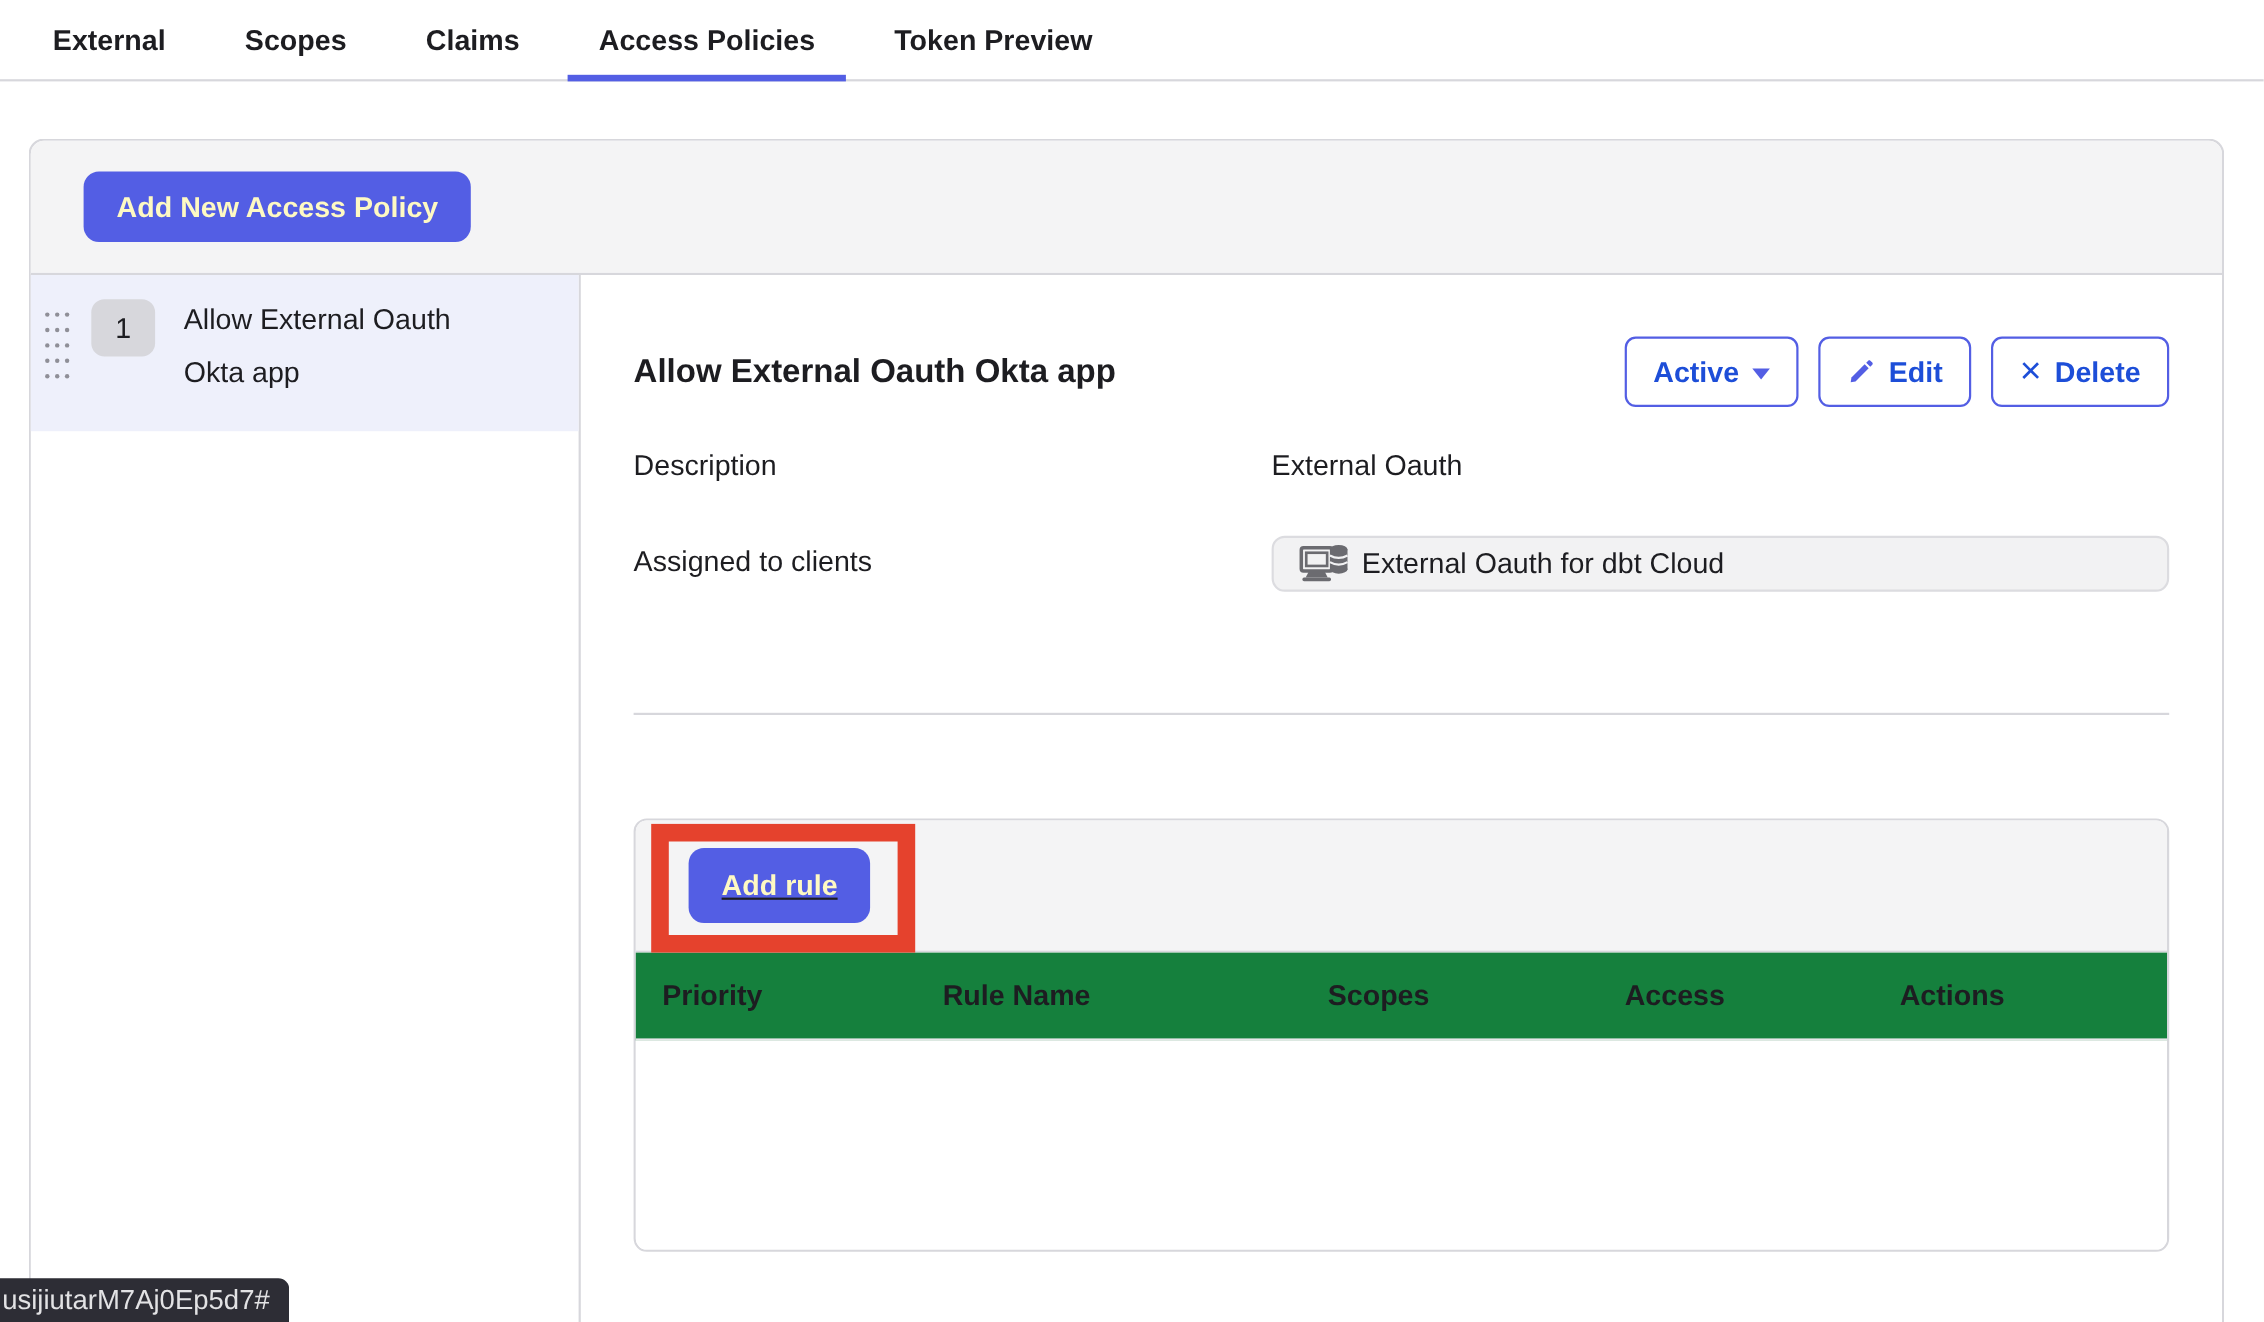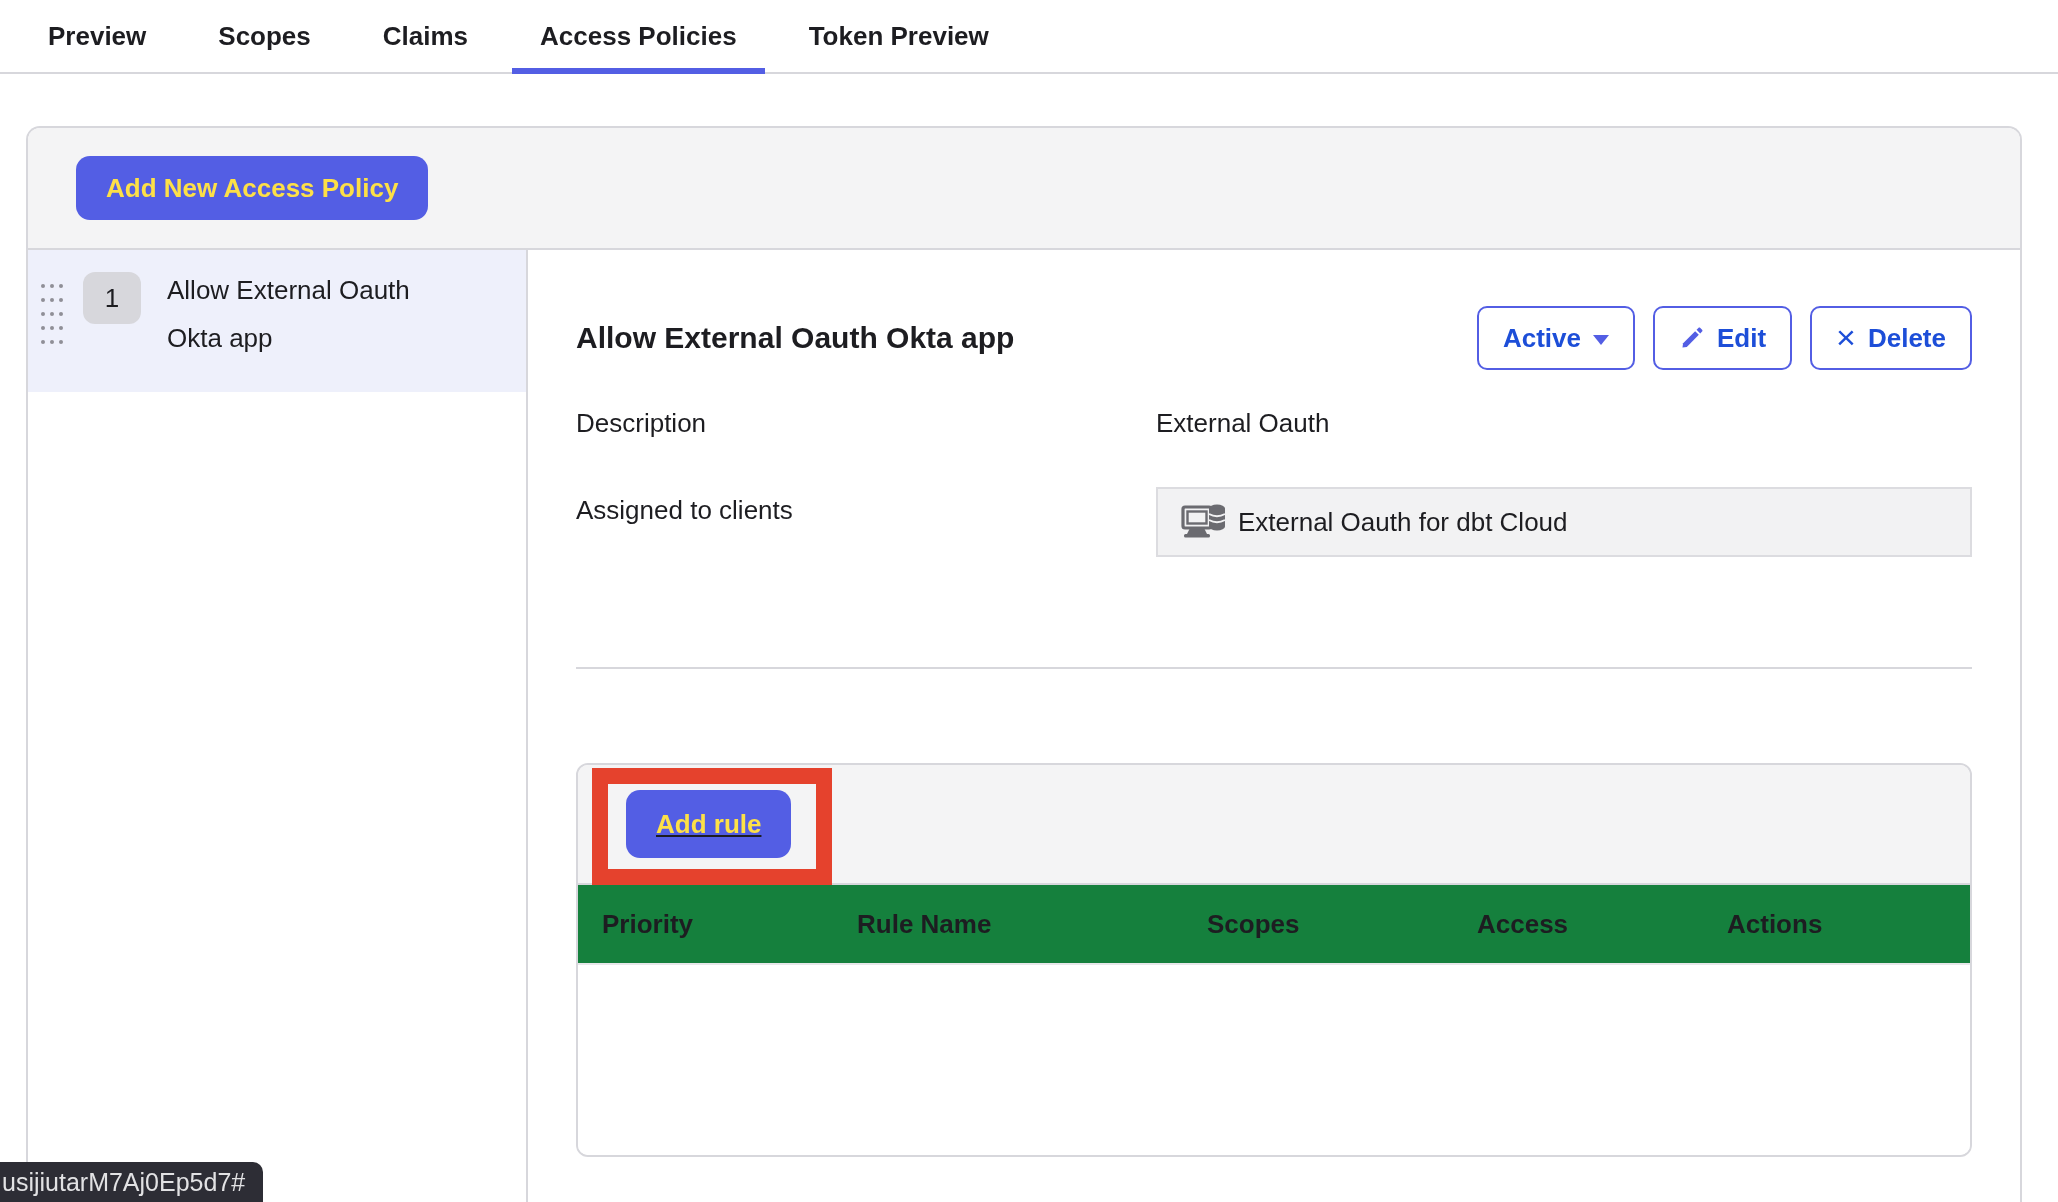--- a/index.html
+++ b/index.html
@@ -14,21 +14,21 @@
   .tab.active::after { content: ""; position: absolute; left: 0; right: 0; bottom: -2px;
     height: 6px; background: #535ee4; }
 
   
   .card { margin-left: 26px; margin-top: 52px; width: 1996px; height: 1076px;
     border: 2px solid #d7d7dc; border-bottom: none; border-radius: 14px 14px 0 0;
     display: flex; flex-direction: column; }
   .card-header { height: 122px; flex: 0 0 122px; background: #f4f4f5;
     border-bottom: 2px solid #d7d7dc; border-radius: 12px 12px 0 0;
     display: flex; align-items: center; padding-left: 48px; }
-  .btn-solid { background: #535ee4; color: #fde047; border: none; border-radius: 14px;
+  .btn-solid { background: #535ee4; color: #fef9c3; border: none; border-radius: 14px;
     height: 64px; padding: 0 30px; font-size: 26px; font-weight: 700;
     font-family: "Liberation Sans", sans-serif; cursor: pointer; }
   .card-body { flex: 1; display: flex; min-height: 0; }
 
   
   .left-col { width: 500px; flex: 0 0 500px; border-right: 2px solid #d7d7dc; }
   .policy-item { height: 142px; background: #eef0fb; display: flex;
     padding-left: 13px; cursor: pointer; }
   .drag-handle { margin-top: 34px; width: 22px; display: grid;
     grid-template-columns: repeat(3, 4px); grid-auto-rows: 4px; gap: 10px 5px;
@@ -52,21 +52,21 @@
     font-family: "Liberation Sans", sans-serif; cursor: pointer; }
   .caret-down { width: 0; height: 0; border-left: 8px solid transparent;
     border-right: 8px solid transparent; border-top: 10px solid #535ee4; margin-top: 3px; }
   .x-glyph { font-size: 34px; font-weight: 400; line-height: 1; margin-top: -3px; }
 
   .field-row { display: grid; grid-template-columns: 580px auto; font-size: 26px;
     align-items: start; }
   .field-row.first { margin-top: 38px; }
   .field-row.second { margin-top: 56px; }
   .client-chip { display: inline-flex; align-items: center; gap: 12px;
-    background: #f2f2f3; border: 2px solid #dcdce0; border-radius: 0; height: 70px;
+    background: #f2f2f3; border: 2px solid #dcdce0; border-radius: 12px; height: 51px;
     padding: 0 22px; margin-top: -8px; font-size: 26px; cursor: pointer; }
 
   .divider { border: none; border-top: 2px solid #d7d7dc; margin-top: 110px; }
 
   
   .rules-panel { position: relative; margin-top: 94px; height: 394px;
     border: 2px solid #d7d7dc; border-radius: 12px; display: flex;
     flex-direction: column; }
   .rules-header { height: 120px; flex: 0 0 120px; background: #f4f4f5;
     border-bottom: 2px solid #d7d7dc; border-radius: 10px 10px 0 0; display: flex;
@@ -84,21 +84,21 @@
   .status-tooltip { position: fixed; left: -6px; bottom: 0; background: #2d2d35;
     color: #e2e2e4; font-size: 25px; height: 40px; line-height: 40px;
     padding: 0 18px 0 8px; border-radius: 0 10px 0 0; }
 
   svg { display: block; }
 </style>
 </head>
 <body>
 
 <nav class="tabbar">
-  <div class="tab">Preview</div>
+  <div class="tab">External</div>
   <div class="tab">Scopes</div>
   <div class="tab">Claims</div>
   <div class="tab active">Access Policies</div>
   <div class="tab">Token Preview</div>
 </nav>
 
 <section class="card">
 
   <div class="card-header">
     <button class="btn-solid">Add New Access Policy</button>

